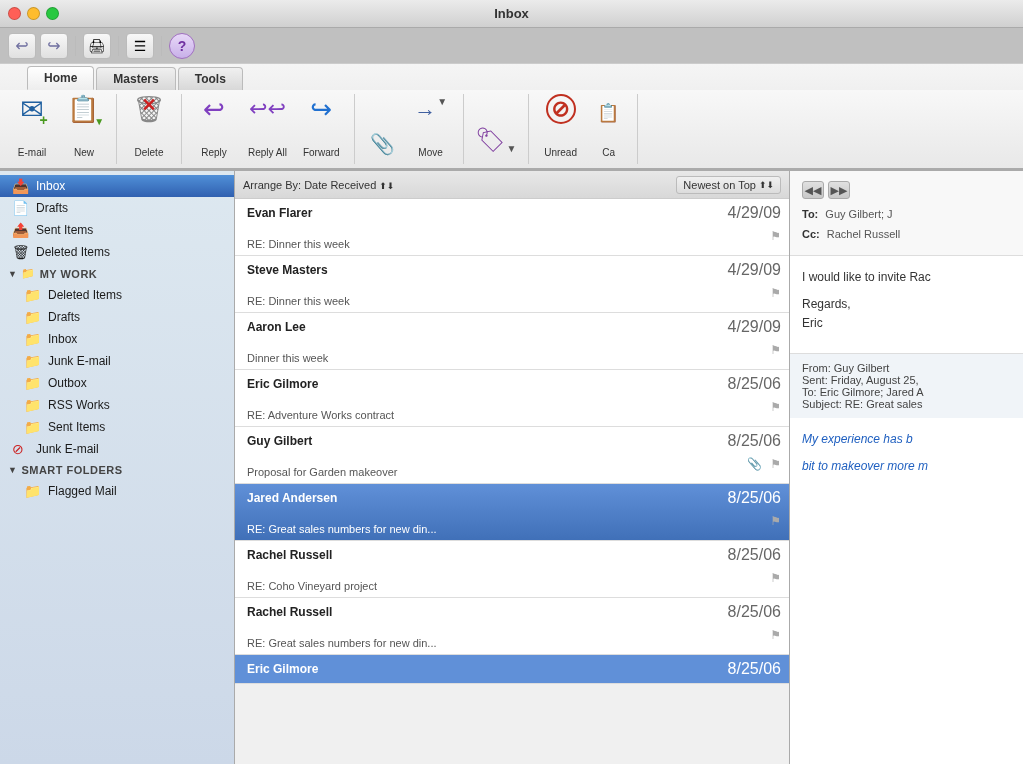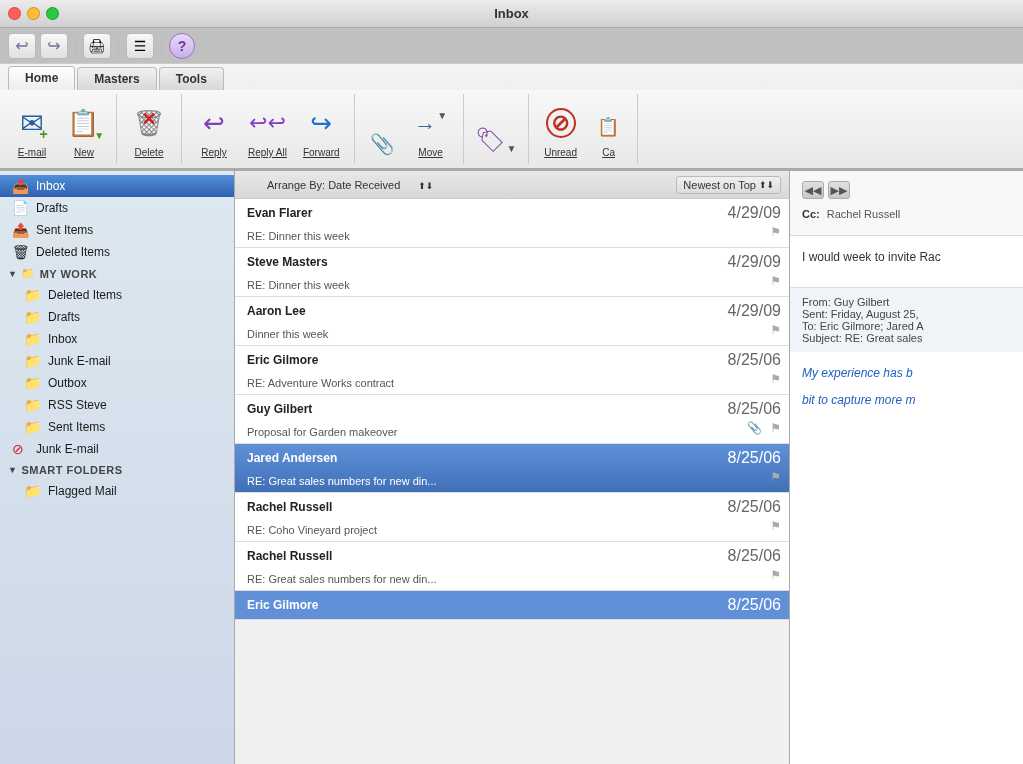--- a/index.html
+++ b/index.html
@@ -55,20 +55,21 @@
       font-weight: bold;
       font-size: 14px;
     }
 
     
     .ribbon-tabs {
       display: flex;
       height: 26px;
       align-items: flex-end;
       padding: 0 8px;
+      margin-left: 19px;
     }
     .ribbon-tab {
       padding: 4px 16px;
       border: 1px solid #bbb;
       border-bottom: none;
       border-radius: 4px 4px 0 0;
       background: linear-gradient(to bottom, #f0f0f0, #d8d8d8);
       font-size: 12px;
       font-weight: bold;
       cursor: pointer;
@@ -117,22 +118,21 @@
       width: 36px; height: 36px;
       display: flex; align-items: center; justify-content: center;
       font-size: 22px;
     }
     .ribbon-btn-small { min-width: 30px; }
     .ribbon-btn-small .icon-wrap { width: 28px; height: 28px; font-size: 18px; }
     .ribbon-btn .label {
       font-size: 10px;
       color: #333;
       text-align: center;
-      margin-top: 6px;
-      text-decoration: underline;
+      margin-top: 20px;
     }
 
     
     .main-content {
       display: flex;
       height: calc(764px - 28px - 36px - 26px - 80px);
     }
 
     
     .sidebar {
@@ -188,22 +188,21 @@
       height: 28px;
       padding: 0 8px;
       gap: 4px;
     }
     .list-header-arrange {
       flex: 1;
       font-size: 11px;
       color: #333;
       display: flex;
       align-items: flex-end;
-      gap: 18px;
-      margin-left: 24px;
+      gap: 3px;
     }
     .list-header-sort {
       font-size: 11px;
       color: #333;
       display: flex;
       align-items: center;
       gap: 3px;
       padding: 2px 6px;
       background: linear-gradient(to bottom, #f0f0f0, #dcdcdc);
       border: 1px solid #bbb;
@@ -225,21 +224,21 @@
     .message-row.selected .sender, .message-row.selected .subject,
     .message-row.selected .date { color: white; }
     .message-row-top {
       display: flex;
       justify-content: space-between;
       align-items: center;
       text-align: center;
     }
     .sender { font-size: 12px; font-weight: bold; color: #222; }
     .date { font-size: 16px; color: #666; }
-    .subject { font-size: 11px; color: #555; margin-top: 8px; }
+    .subject { font-size: 11px; color: #555; margin-top: 16px; }
     .flag-icon { font-size: 12px; color: #aaa; margin-left: 4px; }
     .paperclip-icon { font-size: 12px; color: #aaa; margin-right: 2px; }
 
     
     .reading-pane {
       flex: 1;
       background: white;
       overflow-y: auto;
       display: flex;
       flex-direction: column;
@@ -470,21 +469,21 @@
     <div class="sidebar-item sidebar-indent">
       <span class="icon">📁</span>
       <span>Junk E-mail</span>
     </div>
     <div class="sidebar-item sidebar-indent">
       <span class="icon">📁</span>
       <span>Outbox</span>
     </div>
     <div class="sidebar-item sidebar-indent">
       <span class="icon">📁</span>
-      <span>RSS Steve</span>
+      <span>RSS Works</span>
     </div>
     <div class="sidebar-item sidebar-indent">
       <span class="icon">📁</span>
       <span>Sent Items</span>
     </div>
 
     <div class="sidebar-item">
       <span class="icon" style="color:#cc2020;">⊘</span>
       <span>Junk E-mail</span>
     </div>
@@ -613,27 +612,35 @@
   </div>
 
   <div class="reading-pane">
     <div class="reading-header">
       <div class="reading-nav">
         <div class="nav-arrow">◀◀</div>
         <div class="nav-arrow">▶▶</div>
       </div>
       <div class="reading-meta">
         <div>
+          <span class="meta-label">To:</span>
+          <span>Guy Gilbert; J</span>
+        </div>
+        <div>
           <span class="meta-label">Cc:</span>
           <span>Rachel Russell</span>
         </div>
       </div>
     </div>
     <div class="reading-body">
-      <p>I would week to invite Rac</p>
+      <p>I would like to invite Rac</p>
+      <p>
+        <span>Regards,</span><br>
+        <span>Eric</span>
+      </p>
     </div>
     <div class="reading-from-section">
       <div>
         <span class="bold">From:</span>
         <span>Guy Gilbert</span>
       </div>
       <div>
         <span class="bold">Sent:</span>
         <span>Friday, August 25,</span>
       </div>
@@ -644,17 +651,17 @@
       <div>
         <span class="bold">Subject:</span>
         <span>RE: Great sales</span>
       </div>
     </div>
     <div class="reading-body">
       <p class="reading-highlight">
         <span>My experience has b</span>
       </p>
       <p class="reading-highlight">
-        <span>bit to capture more m</span>
+        <span>bit to makeover more m</span>
       </p>
     </div>
   </div>
 </div>
 
 </body></html>

